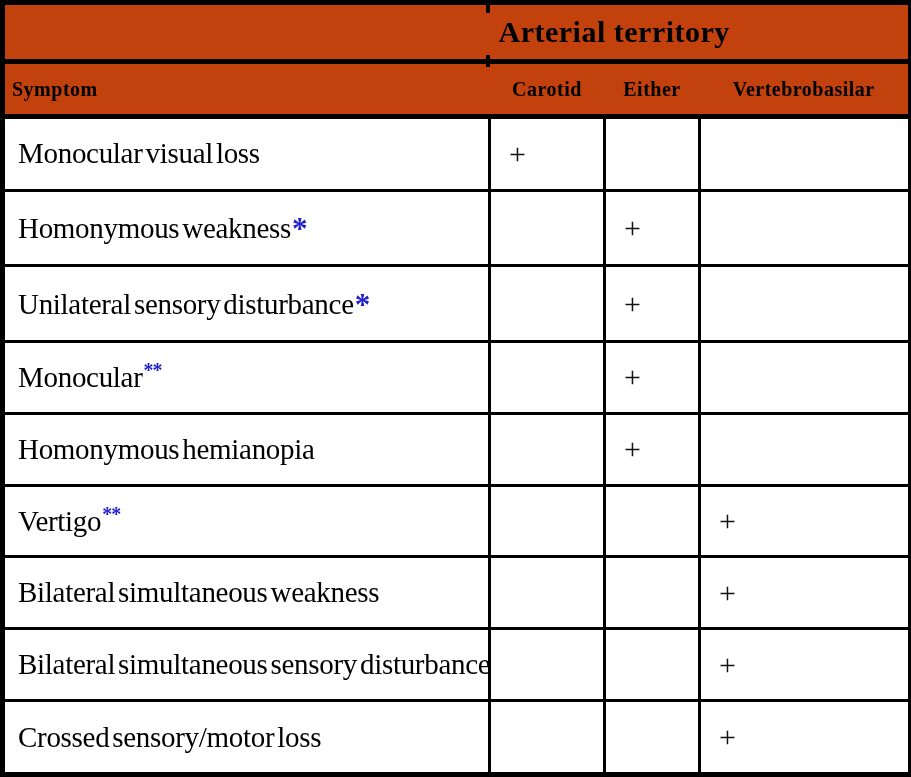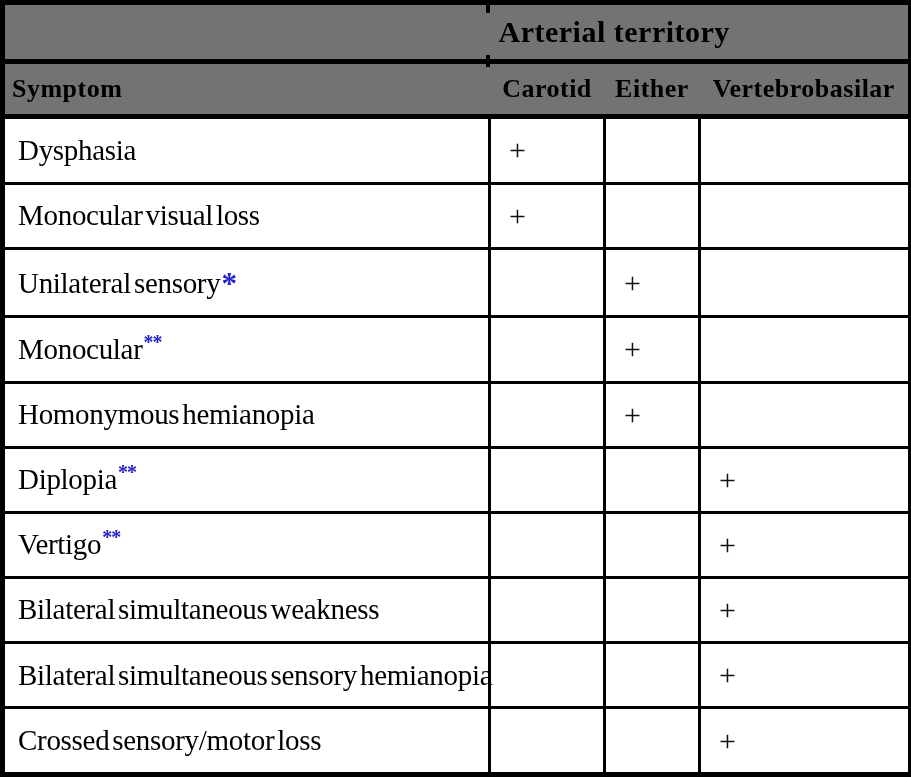--- a/index.html
+++ b/index.html
@@ -22,35 +22,35 @@
     border-collapse: collapse;
     table-layout: fixed;
     border: 5px solid #000000;
   }
   col.c-symptom { width: 487px; }
   col.c-carotid { width: 115px; }
   col.c-either  { width: 95px;  }
   col.c-vb      { width: 211px; }
 
   
-  thead td, thead th { border: none; background: #737373; }
+  thead td, thead th { border: none; background: #c2410c; }
   tr.row-territory > * { border-bottom: 5px solid #000000; height: 52px; }
   tr.row-columns   > * { border-bottom: 5px solid #000000; height: 48px; }
 
   .territory-cell {
     font-weight: bold;
     font-size: 30px;
     letter-spacing: 0.5px;
     text-align: left;
     vertical-align: middle;
     padding-left: 9px;
   }
   th {
     font-weight: bold;
-    font-size: 26px;
+    font-size: 20px;
     letter-spacing: 0.5px;
     vertical-align: middle;
     white-space: nowrap;
   }
   th.symptom-head { text-align: left; padding-left: 7px; }
   th.center-head  { padding: 0; }
 
   
   tbody td {
     border: 3px solid #000000;
@@ -118,69 +118,63 @@
       </tr>
       <tr class="row-columns">
         <th class="symptom-head">Symptom</th>
         <th class="center-head">Carotid</th>
         <th class="center-head">Either</th>
         <th class="center-head">Vertebrobasilar</th>
       </tr>
     </thead>
     <tbody id="rows">
         <tr>
-          <td class="symptom-cell"><span>Dysphasia</span></td>
-          <td class="mark-cell">+</td>
-          <td class="mark-cell"></td>
-          <td class="mark-cell"></td>
-        </tr>
-        <tr>
           <td class="symptom-cell"><span>Monocular visual loss</span></td>
           <td class="mark-cell">+</td>
           <td class="mark-cell"></td>
           <td class="mark-cell"></td>
         </tr>
         <tr>
-          <td class="symptom-cell"><span>Unilateral sensory</span><span class="star single">*</span></td>
+          <td class="symptom-cell"><span>Homonymous weakness</span><span class="star single">*</span></td>
+          <td class="mark-cell"></td>
+          <td class="mark-cell">+</td>
+          <td class="mark-cell"></td>
+        </tr>
+        <tr>
+          <td class="symptom-cell"><span>Unilateral sensory disturbance</span><span class="star single">*</span></td>
           <td class="mark-cell"></td>
           <td class="mark-cell">+</td>
           <td class="mark-cell"></td>
         </tr>
         <tr>
           <td class="symptom-cell"><span>Monocular</span><span class="star double">**</span></td>
           <td class="mark-cell"></td>
           <td class="mark-cell">+</td>
           <td class="mark-cell"></td>
         </tr>
         <tr>
           <td class="symptom-cell"><span>Homonymous hemianopia</span></td>
           <td class="mark-cell"></td>
           <td class="mark-cell">+</td>
           <td class="mark-cell"></td>
         </tr>
         <tr>
-          <td class="symptom-cell"><span>Diplopia</span><span class="star double">**</span></td>
-          <td class="mark-cell"></td>
-          <td class="mark-cell"></td>
-          <td class="mark-cell">+</td>
-        </tr>
-        <tr>
           <td class="symptom-cell"><span>Vertigo</span><span class="star double">**</span></td>
           <td class="mark-cell"></td>
           <td class="mark-cell"></td>
           <td class="mark-cell">+</td>
         </tr>
         <tr>
           <td class="symptom-cell"><span>Bilateral simultaneous weakness</span></td>
           <td class="mark-cell"></td>
           <td class="mark-cell"></td>
           <td class="mark-cell">+</td>
         </tr>
         <tr>
-          <td class="symptom-cell"><span>Bilateral simultaneous sensory hemianopia</span></td>
+          <td class="symptom-cell"><span>Bilateral simultaneous sensory disturbance</span></td>
           <td class="mark-cell"></td>
           <td class="mark-cell"></td>
           <td class="mark-cell">+</td>
         </tr>
         <tr>
           <td class="symptom-cell"><span>Crossed sensory/motor loss</span></td>
           <td class="mark-cell"></td>
           <td class="mark-cell"></td>
           <td class="mark-cell">+</td>
         </tr>

